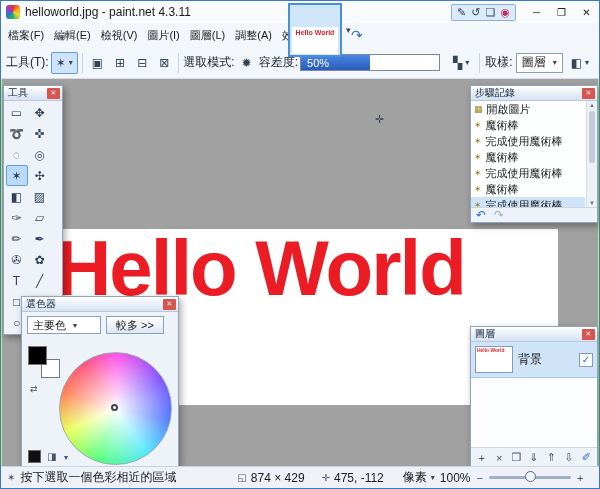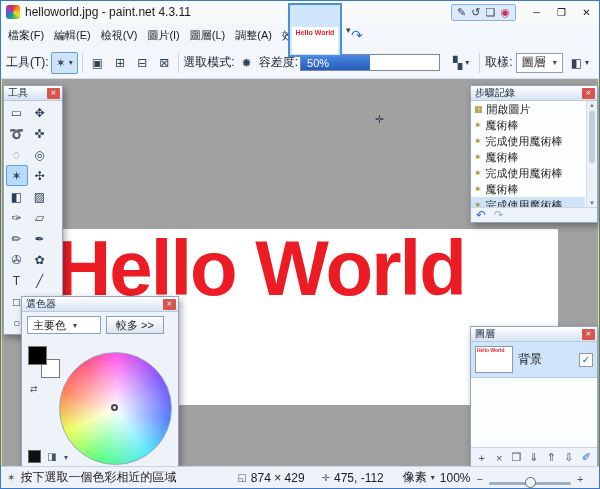--- a/index.html
+++ b/index.html
@@ -1,20 +1,20 @@
 <!DOCTYPE html>
 <html><head>
 <meta charset="utf-8">
 <style>
   * { box-sizing: border-box; margin: 0; padding: 0; }
   html,body { width:600px; height:489px; }
   .window {
     position:relative; width:600px; height:489px; overflow:hidden;
     font-family:"Liberation Sans","DejaVu Sans",sans-serif; font-size:12px; color:#1a1a1a;
-    background:#fde047; border:1px solid #3c78c8;
+    background:#bef264; border:1px solid #3c78c8;
   }
   
   .titlebar { height:22px; display:flex; align-items:center; background:#f8fafc; }
   .app-icon { width:14px; height:14px; margin:0 5px; border-radius:3px;
     background:conic-gradient(#e03030,#f8a020,#e8e030,#30b060,#2878c8,#9040d8,#e03030); }
   .title { font-size:12px; white-space:nowrap; }
   .titlebar-right { margin-left:auto; display:flex; align-items:center; height:100%; }
   .toggle-group { display:flex; align-items:center; gap:5px; padding:2px 5px; margin-right:8px;
     background:#dcebfb; border:1px solid #85b4e4; border-radius:2px; }
   .tgl { font-size:11px; line-height:1; color:#345; }
@@ -124,21 +124,21 @@
     background:#101010; border:1px solid #666; }
   .palette-icon { position:absolute; left:25px; top:139px; font-size:10px; color:#456; }
   .palette-caret { position:absolute; left:42px; top:141px; font-size:8px; color:#456; }
   
   .statusbar { position:absolute; left:0; right:0; bottom:0; height:22px; background:#eef2f8;
     border-top:1px solid #c9d3e0; display:flex; align-items:center; gap:5px; padding:0 6px;
     font-size:12px; z-index:7; }
   .sb-icon { font-size:10px; color:#556; }
   .sb-group { display:flex; align-items:center; gap:4px; white-space:nowrap; }
   .sb-size { margin-left:56px; } .sb-pos { margin-left:12px; }
-  .sb-unit { margin-left:14px; } .sb-zoom { margin-left:0; gap:6px;align-items:flex-end; }
+  .sb-unit { margin-left:14px; } .sb-zoom { margin-left:0; gap:6px; }
   .zoom-track { position:relative; width:82px; height:3px; background:#9fb0c2; border-radius:2px; }
   .zoom-thumb { position:absolute; left:36px; top:-5px; width:11px; height:11px; border-radius:50%;
     background:#f2f7fc; border:1px solid #566a80; }
   .sb-minus,.sb-plus { font-size:11px; color:#456; }
 </style>
 </head>
 <body>
 
 <div class="window">
 

